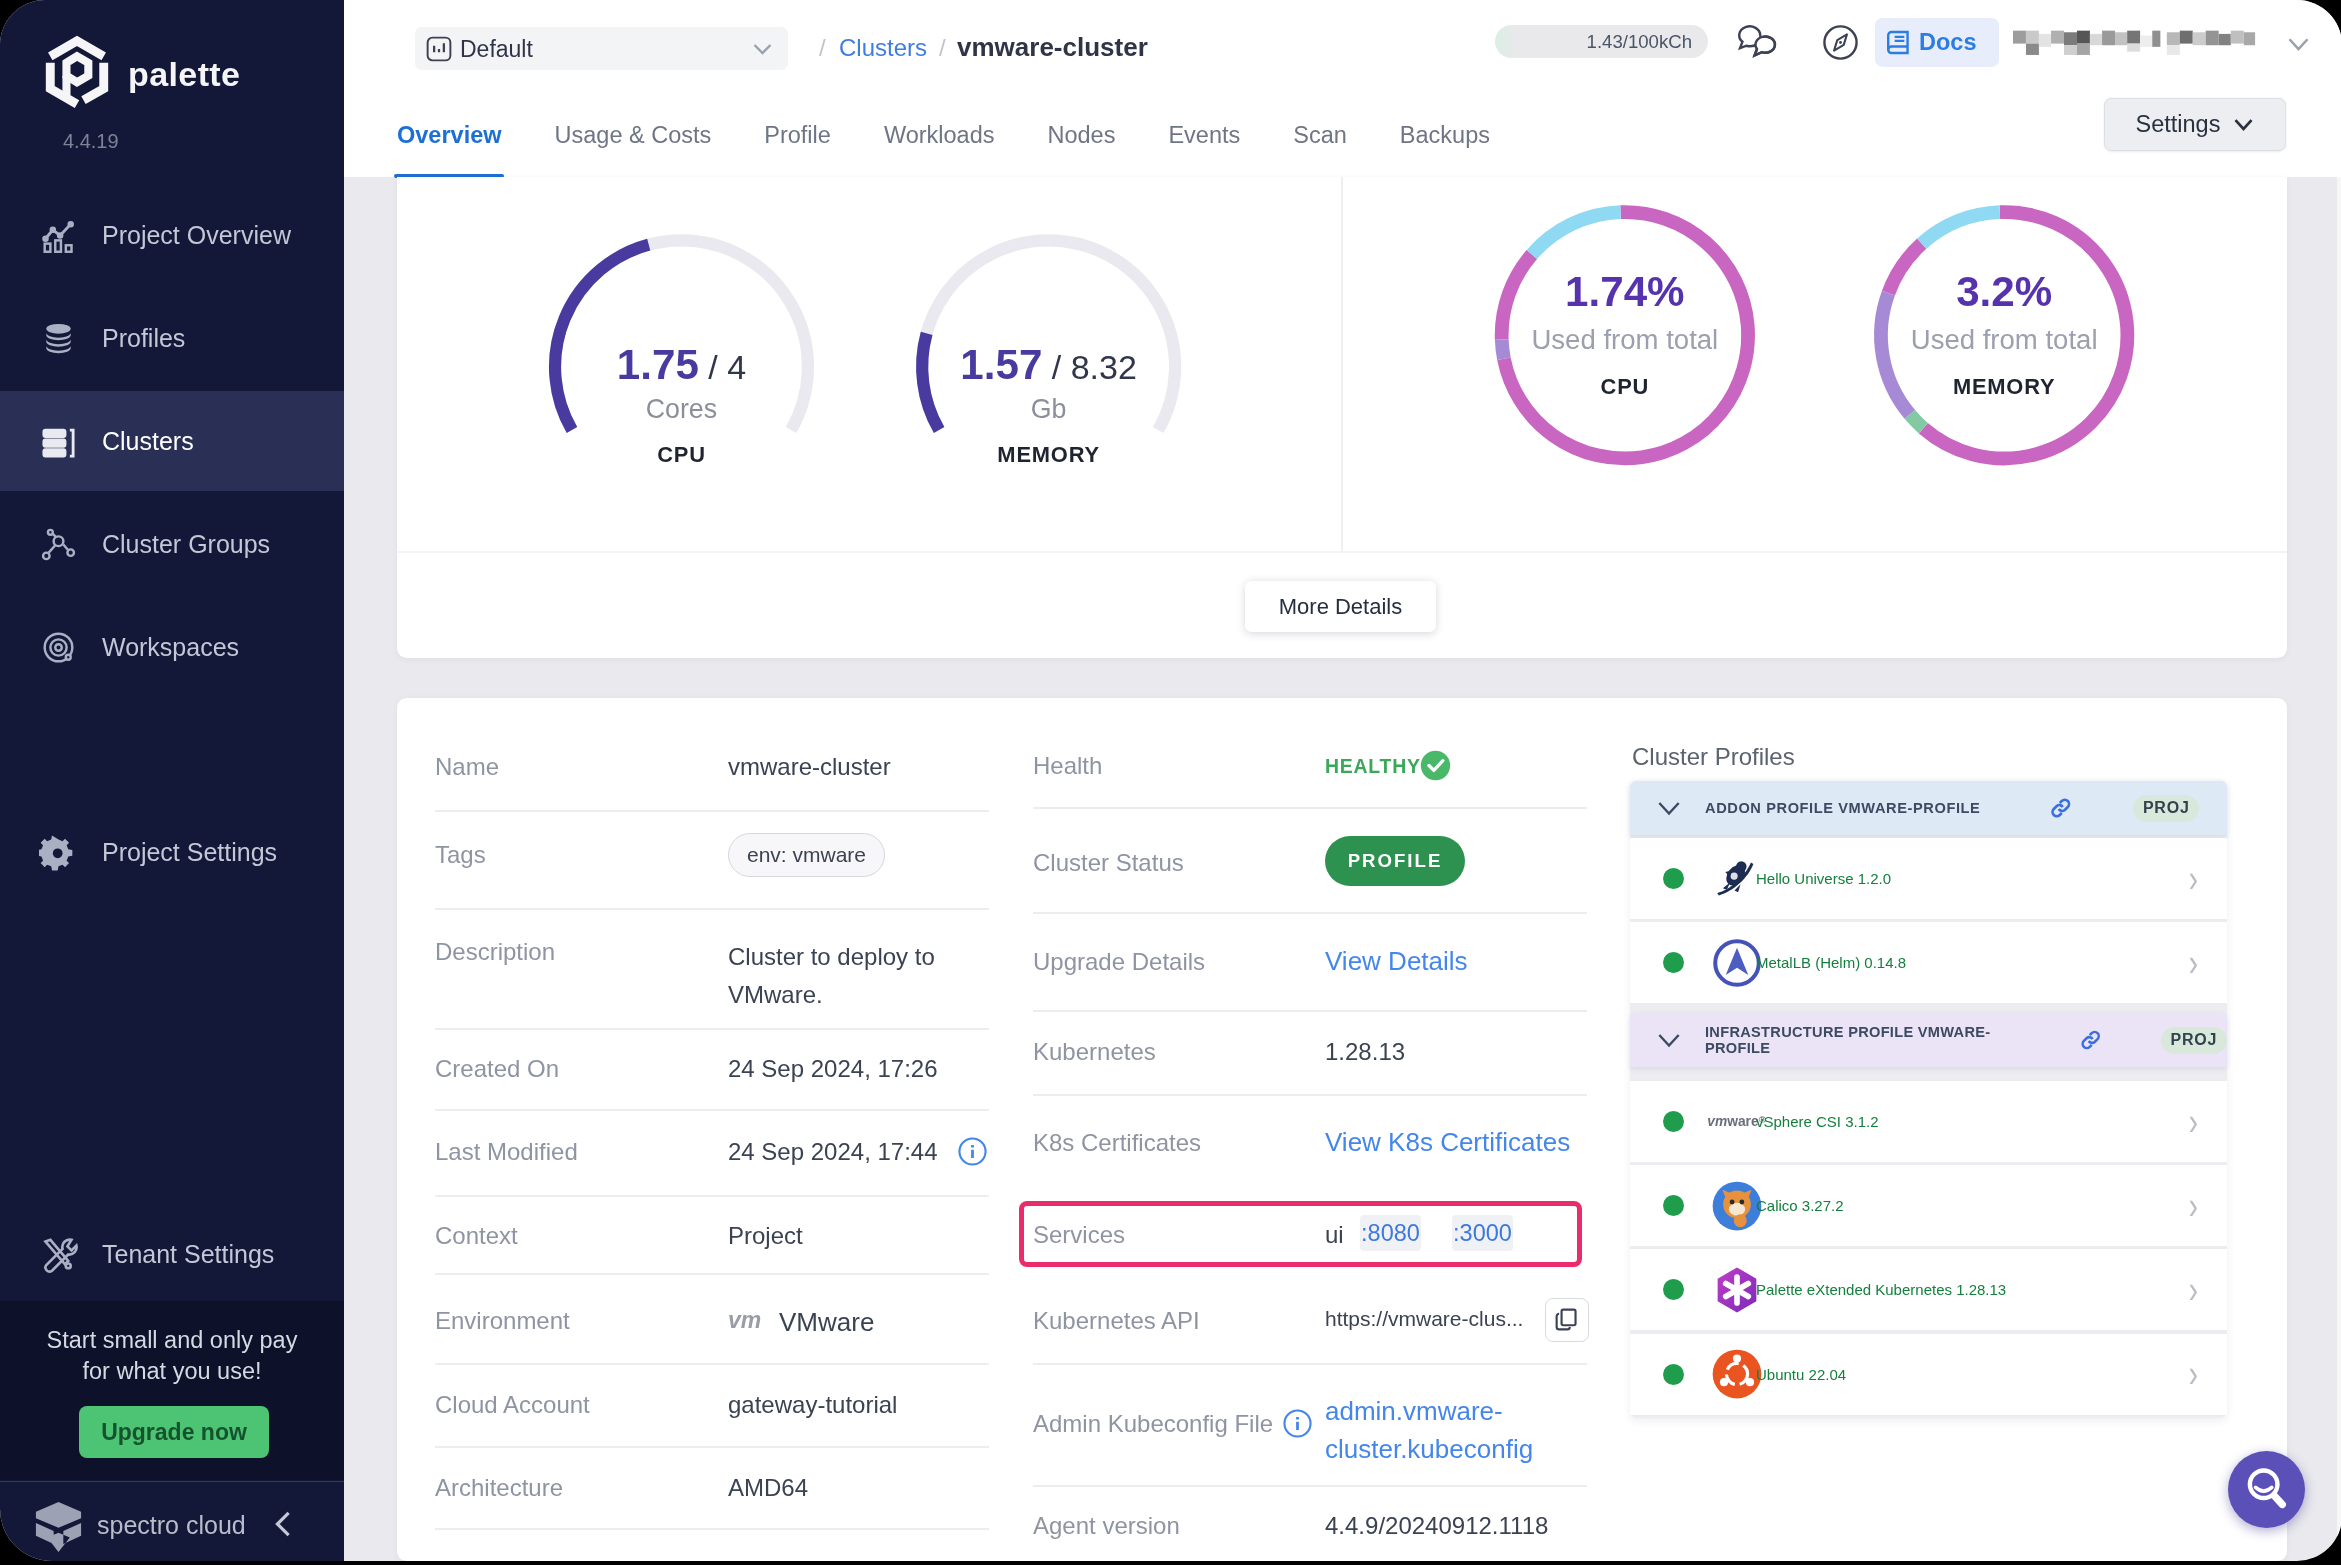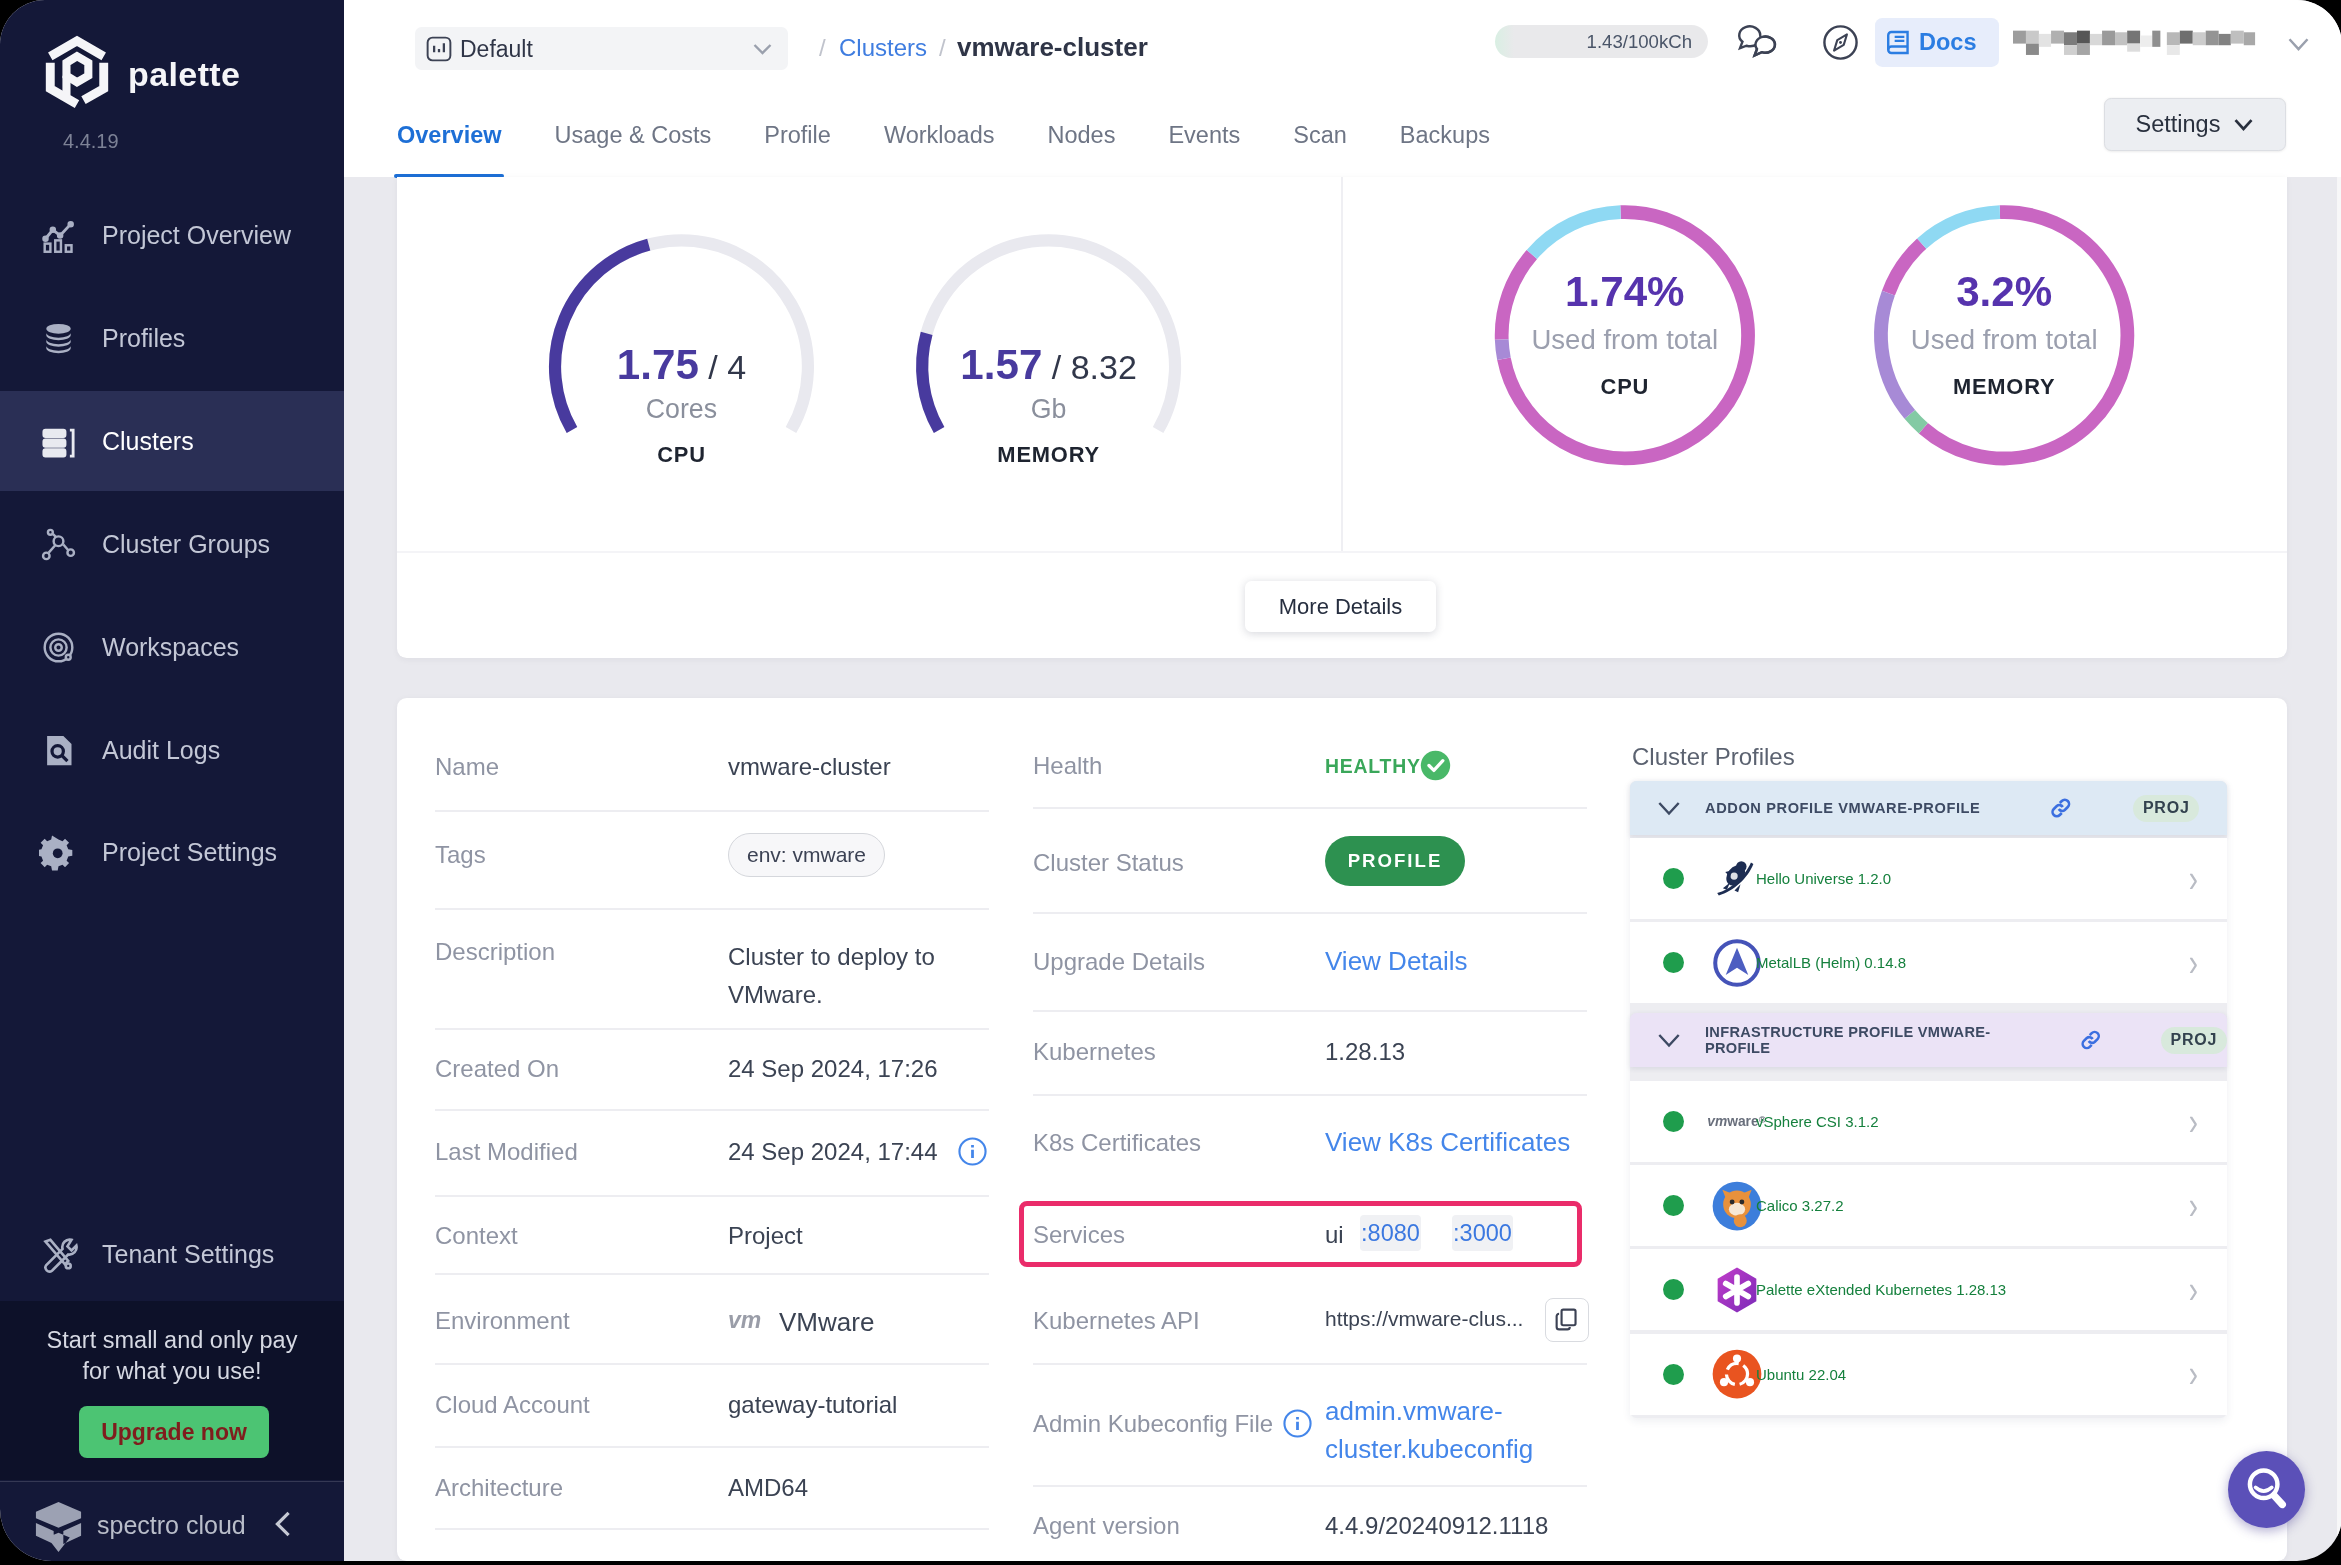--- a/index.html
+++ b/index.html
@@ -7,21 +7,21 @@
 #app{position:absolute;left:0;top:0;width:2342px;height:1561px;border-radius:45px 45px 45px 52px;overflow:hidden;background:#e9e9ee;}
 .abs{position:absolute;}
 
 #side{position:absolute;left:0;top:0;width:344px;height:1561px;background:#141838;}
 #side .navitem{position:absolute;left:0;width:344px;height:102px;color:#c3c7d6;font-size:25px;display:flex;align-items:center;}
 #side .navitem .lbl{position:absolute;left:102px;}
 #side .navitem svg{position:absolute;left:39px;width:39px;height:39px;}
 #active{position:absolute;left:0;top:391px;width:344px;height:100px;background:#2a2f55;}
 #upbox{position:absolute;left:0;top:1301px;width:344px;height:179px;background:#0d1129;}
 #upbox .t{width:344px;text-align:center;color:#d6d9e3;font-size:23.5px;position:absolute;}
-#upbtn{position:absolute;left:79px;top:105px;width:190px;height:52px;background:#4cc473;border-radius:8px;color:#7f1d1d;font-size:23px;font-weight:bold;display:flex;align-items:center;justify-content:center;}
+#upbtn{position:absolute;left:79px;top:105px;width:190px;height:52px;background:#4cc473;border-radius:8px;color:#14532d;font-size:23px;font-weight:bold;display:flex;align-items:center;justify-content:center;}
 #sfoot{position:absolute;left:0;top:1481px;width:344px;height:80px;border-top:1.6px solid rgba(255,255,255,0.14);}
 
 #head{position:absolute;left:344px;top:0;width:1998px;height:177px;background:#fff;}
 #dd{position:absolute;left:71px;top:27px;width:373px;height:43px;background:#f3f4f6;border-radius:6.5px;}
 #dd .txt{position:absolute;left:45px;top:9px;font-size:23px;color:#2f3547;}
 .crumb{position:absolute;top:34px;font-size:24px;}
 #tabs{position:absolute;left:53px;top:122px;display:flex;}
 #tabs .tab{font-size:23.5px;color:#6e7585;margin-right:53px;}
 #tabs .tab.on{color:#1d6fd6;font-weight:bold;}
 #tabline{position:absolute;left:50px;top:174px;width:110px;height:4px;background:#1d6fd6;border-radius:2.4px;}
@@ -115,28 +115,20 @@
     <span class="lbl">Cluster Groups</span>
   </div>
   <div class="navitem" style="top:596px;">
     <svg viewBox="0 0 48 48" fill="none" stroke="#aab0c4" stroke-width="3">
           <circle cx="24" cy="24" r="17"></circle>
           <circle cx="24" cy="24" r="10"></circle>
           <circle cx="24" cy="24" r="4"></circle>
           <circle cx="36" cy="36" r="3" fill="#141838"></circle>
         </svg>
     <span class="lbl">Workspaces</span>
-  </div>
-  <div class="navitem" style="top:699px;">
-    <svg viewBox="0 0 48 48">
-          <path d="M10 6 h20 l10 10 v26 h-30 z" fill="#aab0c4"></path>
-          <circle cx="23" cy="25" r="7" fill="none" stroke="#141838" stroke-width="4"></circle>
-          <path d="M28 30 L35 37" stroke="#141838" stroke-width="4"></path>
-        </svg>
-    <span class="lbl">Audit Logs</span>
   </div>
   <div class="navitem" style="top:801px;">
     <svg viewBox="0 0 48 48" fill="#aab0c4">
           <path d="M24 8 l5 2 3-3 5 5 -3 3 2 5 5 1 v7 l-5 1 -2 5 3 3 -5 5 -3-3 -5 2 -1 5 h-7 l-1-5 -5-2 -3 3 -5-5 3-3 -2-5 -5-1 v-7 l5-1 2-5 -3-3 5-5 3 3 5-2 1-5z"></path>
           <circle cx="23" cy="25" r="6" fill="#141838"></circle>
         </svg>
     <span class="lbl">Project Settings</span>
   </div>
   <div class="navitem" style="top:1203px;">
     <svg viewBox="0 0 48 48" fill="none" stroke="#aab0c4" stroke-width="3.2">

